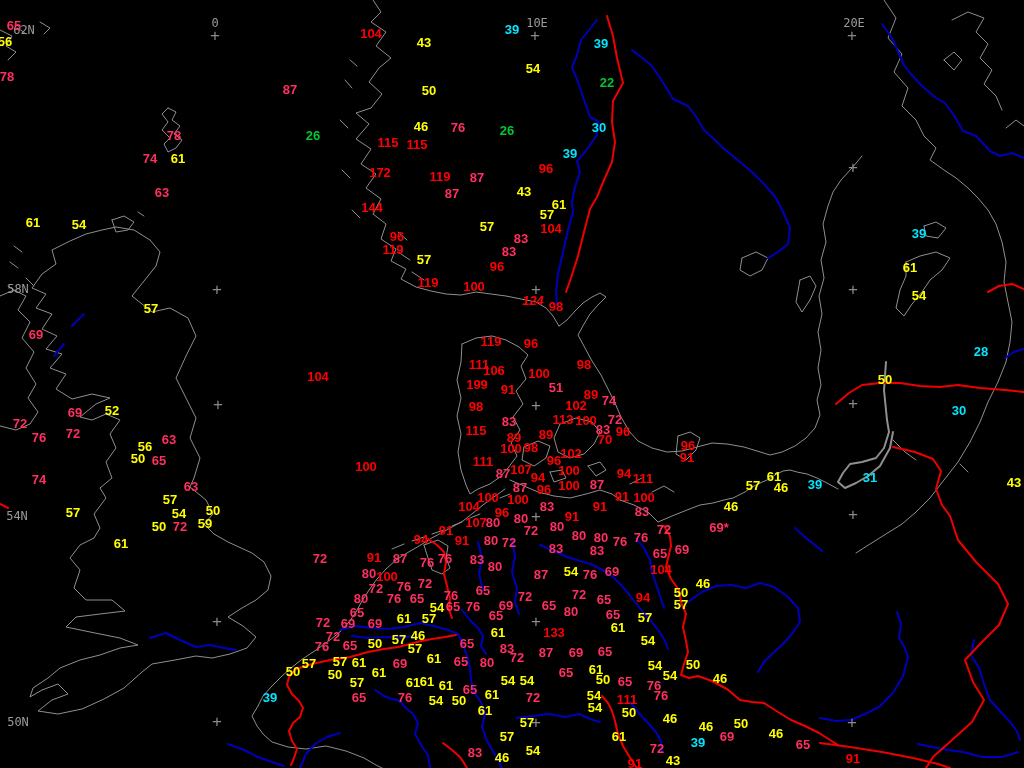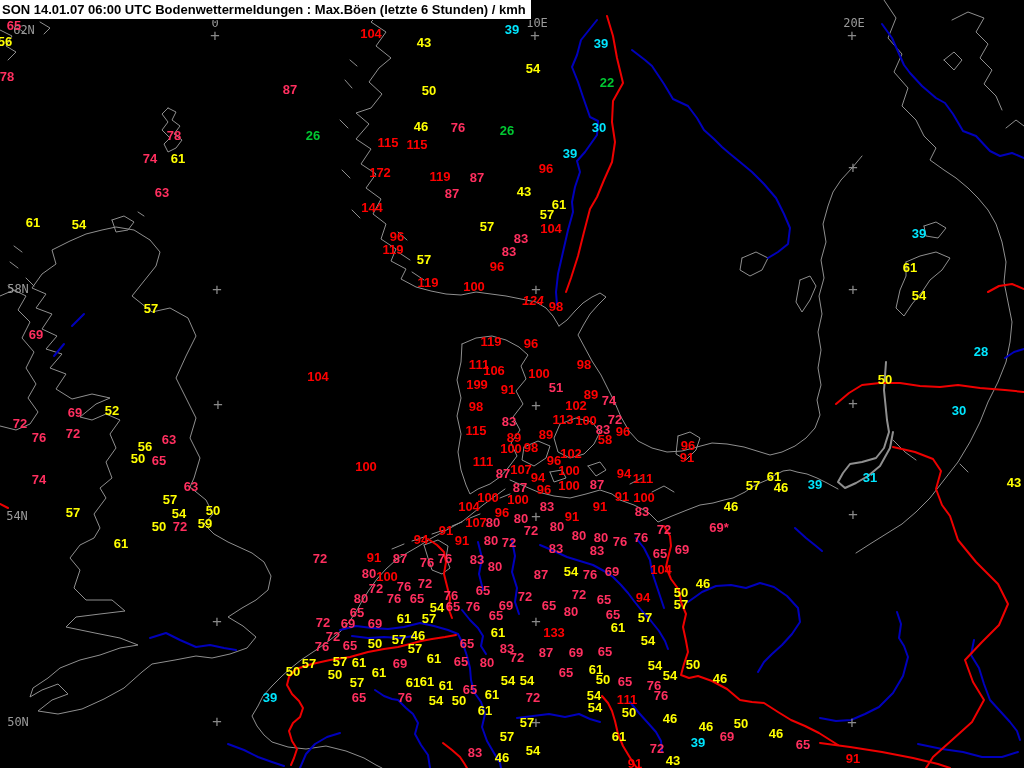--- a/index.html
+++ b/index.html
@@ -220,21 +220,21 @@
       <span class="station st-r" style="left: 563px; top: 419px;">113</span>
       <span class="station st-r" style="left: 586px; top: 420px;">100</span>
       <span class="station st-p" style="left: 615px; top: 419px;">72</span>
       <span class="station st-p" style="left: 509px; top: 421px;">83</span>
       <span class="station st-p" style="left: 20px; top: 423px;">72</span>
       <span class="station st-p" style="left: 73px; top: 433px;">72</span>
       <span class="station st-p" style="left: 39px; top: 437px;">76</span>
       <span class="station st-r" style="left: 476px; top: 430px;">115</span>
       <span class="station st-p" style="left: 603px; top: 429px;">83</span>
       <span class="station st-r" style="left: 623px; top: 431px;">96</span>
-      <span class="station st-r" style="left: 605px; top: 439px;">58</span>
+      <span class="station st-r" style="left: 605px; top: 439px;">70</span>
       <span class="station st-r" style="left: 514px; top: 437px;">89</span>
       <span class="station st-r" style="left: 546px; top: 434px;">89</span>
       <span class="station st-p" style="left: 169px; top: 439px;">63</span>
       <span class="station st-y" style="left: 145px; top: 446px;">56</span>
       <span class="station st-r" style="left: 511px; top: 448px;">100</span>
       <span class="station st-r" style="left: 531px; top: 447px;">98</span>
       <span class="station st-r" style="left: 688px; top: 445px;">96</span>
       <span class="station st-y" style="left: 138px; top: 458px;">50</span>
       <span class="station st-p" style="left: 159px; top: 460px;">65</span>
       <span class="station st-r" style="left: 687px; top: 457px;">91</span>
@@ -417,16 +417,13 @@
       <span class="station st-c" style="left: 919px; top: 233px;">39</span>
       <span class="station st-y" style="left: 910px; top: 267px;">61</span>
       <span class="station st-y" style="left: 919px; top: 295px;">54</span>
       <span class="station st-c" style="left: 981px; top: 351px;">28</span>
       <span class="station st-y" style="left: 885px; top: 379px;">50</span>
       <span class="station st-c" style="left: 959px; top: 410px;">30</span>
       <span class="station st-c" style="left: 870px; top: 477px;">31</span>
       <span class="station st-y" style="left: 1014px; top: 482px;">43</span>
     </div>
 
-  <div id="title-bar">
-    <span>SON 14.01.07 06:00 UTC  Bodenwettermeldungen :  Max.Böen (letzte 6 Stunden) / kmh</span>
-  </div>
 </div>
 
 </body></html>

